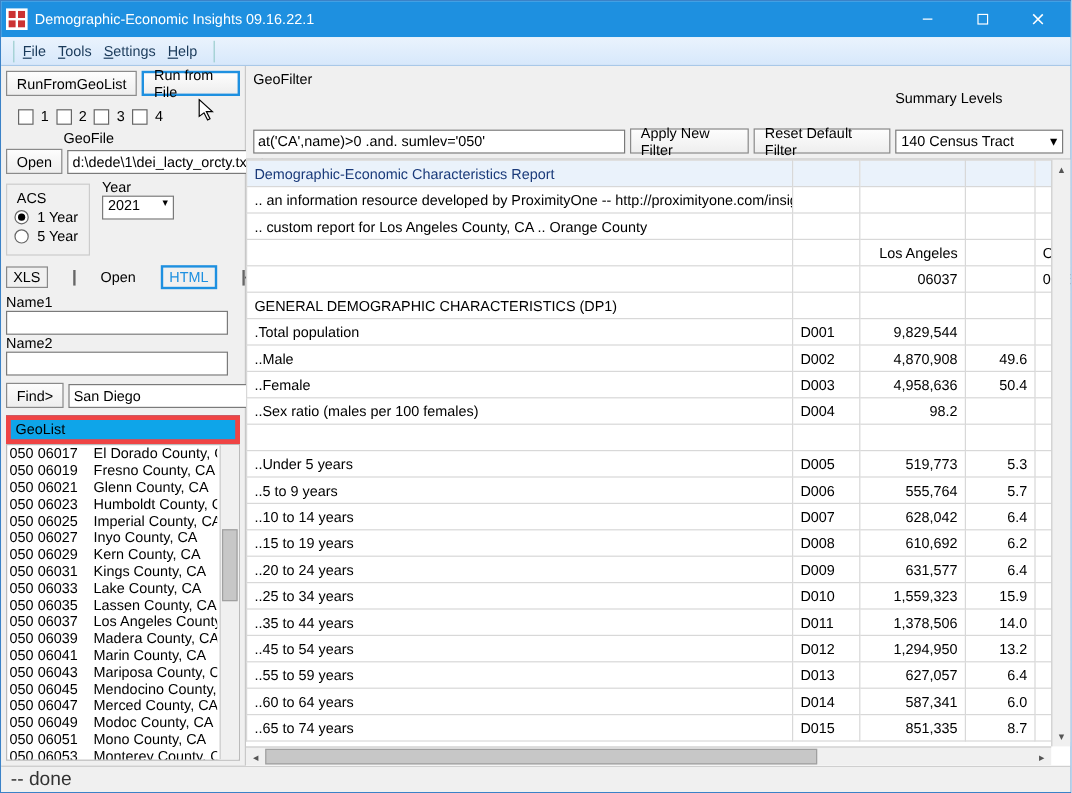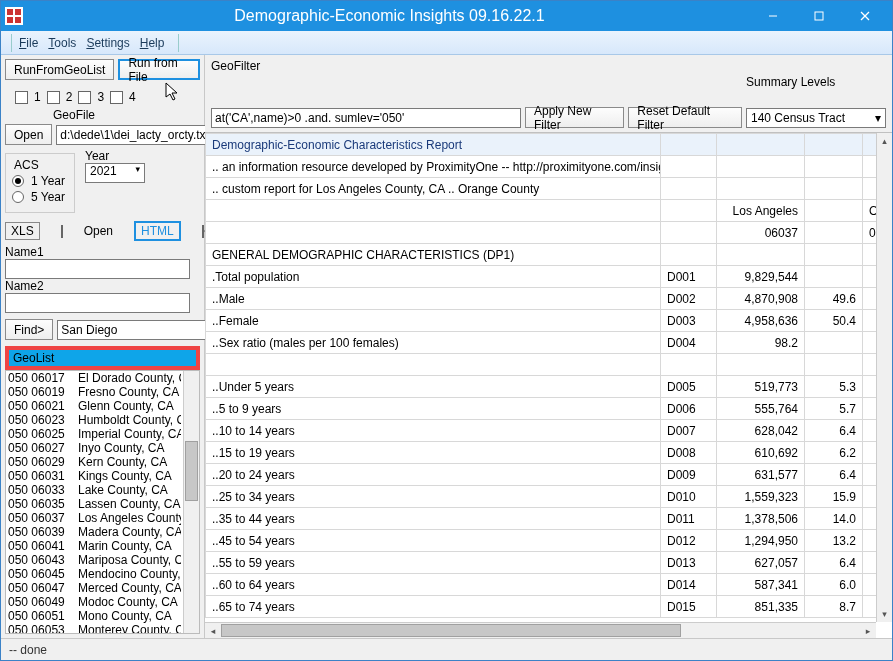--- a/index.html
+++ b/index.html
@@ -1,21 +1,21 @@
 <!DOCTYPE html>
 <html><head>
 <meta charset="utf-8">
 <style>
   * { box-sizing: border-box; margin: 0; padding: 0; }
   body { font-family: "Segoe UI", Tahoma, Arial, sans-serif; font-size: 12px; background: #fff; overflow: hidden; }
   .window { width: 893px; height: 661px; border: 1px solid #3b82c7; display: flex; flex-direction: column; background: #fff; }
   .titlebar { height: 30px; background: #1e90e0; color: #fff; display: flex; align-items: center; padding: 0 4px; }
   .titlebar .app-icon { width: 18px; height: 18px; background: #fff; display: inline-flex; align-items: center; justify-content: center; margin-right: 6px; }
   .titlebar .app-icon svg { width: 14px; height: 14px; }
-  .titlebar .title { flex: 1; font-size: 16px; text-align: center; }
+  .titlebar .title { flex: 1; font-size: 12px; }
   .titlebar .winbtns { display: flex; }
   .titlebar .winbtn { width: 46px; height: 30px; display: flex; align-items: center; justify-content: center; color: #fff; }
   .menubar { height: 24px; background: linear-gradient(#eaf3fd, #d7e8fb); display: flex; align-items: center; padding: 0 6px; border-bottom: 1px solid #a8c8e8; color: #1a3a5a; }
   .menubar span { margin-right: 10px; }
   .menubar span u { text-decoration: underline; }
   .menubar .sep { width: 6px; height: 18px; border-left: 1px solid #9cc; margin: 0 2px 0 4px; }
   .body { flex: 1; display: flex; min-height: 0; }
   .left { width: 204px; background: #f0f0f0; display: flex; flex-direction: column; border-right: 1px solid #c8c8c8; padding: 4px; }
   .btnrow { display: flex; gap: 4px; margin-bottom: 6px; }
   .btn { background: linear-gradient(#fdfdfd,#eee); border: 1px solid #8a8a8a; padding: 2px 8px; font-size: 12px; height: 21px; display:flex; align-items:center; }
@@ -58,21 +58,21 @@
   .grid .col-code { width:56px; }
   .grid .col-v1 { width:88px; }
   .grid .col-v2 { width:58px; }
   .grid .col-v3 { width:30px; }
   .grid .vsb { position:absolute; right:0; top:0; bottom:16px; width:16px; background:#f0f0f0; border-left:1px solid #ccc; }
   .grid .vsb .up, .grid .vsb .dn { height:16px; display:flex; align-items:center; justify-content:center; font-size:9px; color:#555; }
   .grid .hsb { position:absolute; bottom:0; left:0; right:16px; height:16px; background:#f0f0f0; border-top:1px solid #ccc; display:flex; align-items:center; }
   .grid .hsb .lft, .grid .hsb .rgt { width:16px; text-align:center; font-size:9px; color:#555; }
   .grid .hsb .track { flex:1; position:relative; height:100%; }
   .grid .hsb .thumb { position:absolute; left:0; width:460px; top:1px; bottom:1px; background:#c7c7c7; border:1px solid #a0a0a0; }
-  .status { height:22px; border-top:1px solid #c8c8c8; background:#f0f0f0; display:flex; align-items:center; padding:0 8px; font-size:12px; color:#333; }
+  .status { height:22px; border-top:1px solid #c8c8c8; background:#f0f0f0; display:flex; align-items:center; padding:0 8px; font-size:16px; color:#333; }
   .cursor { position:absolute; left:165px; top:82px; pointer-events:none; }
 </style>
 </head>
 <body>
 
 <div class="window">
   <div class="titlebar">
     <span class="app-icon">
       <svg viewBox="0 0 14 14">
           <rect x="0" y="0" width="6" height="6" fill="#cc3333"></rect>

